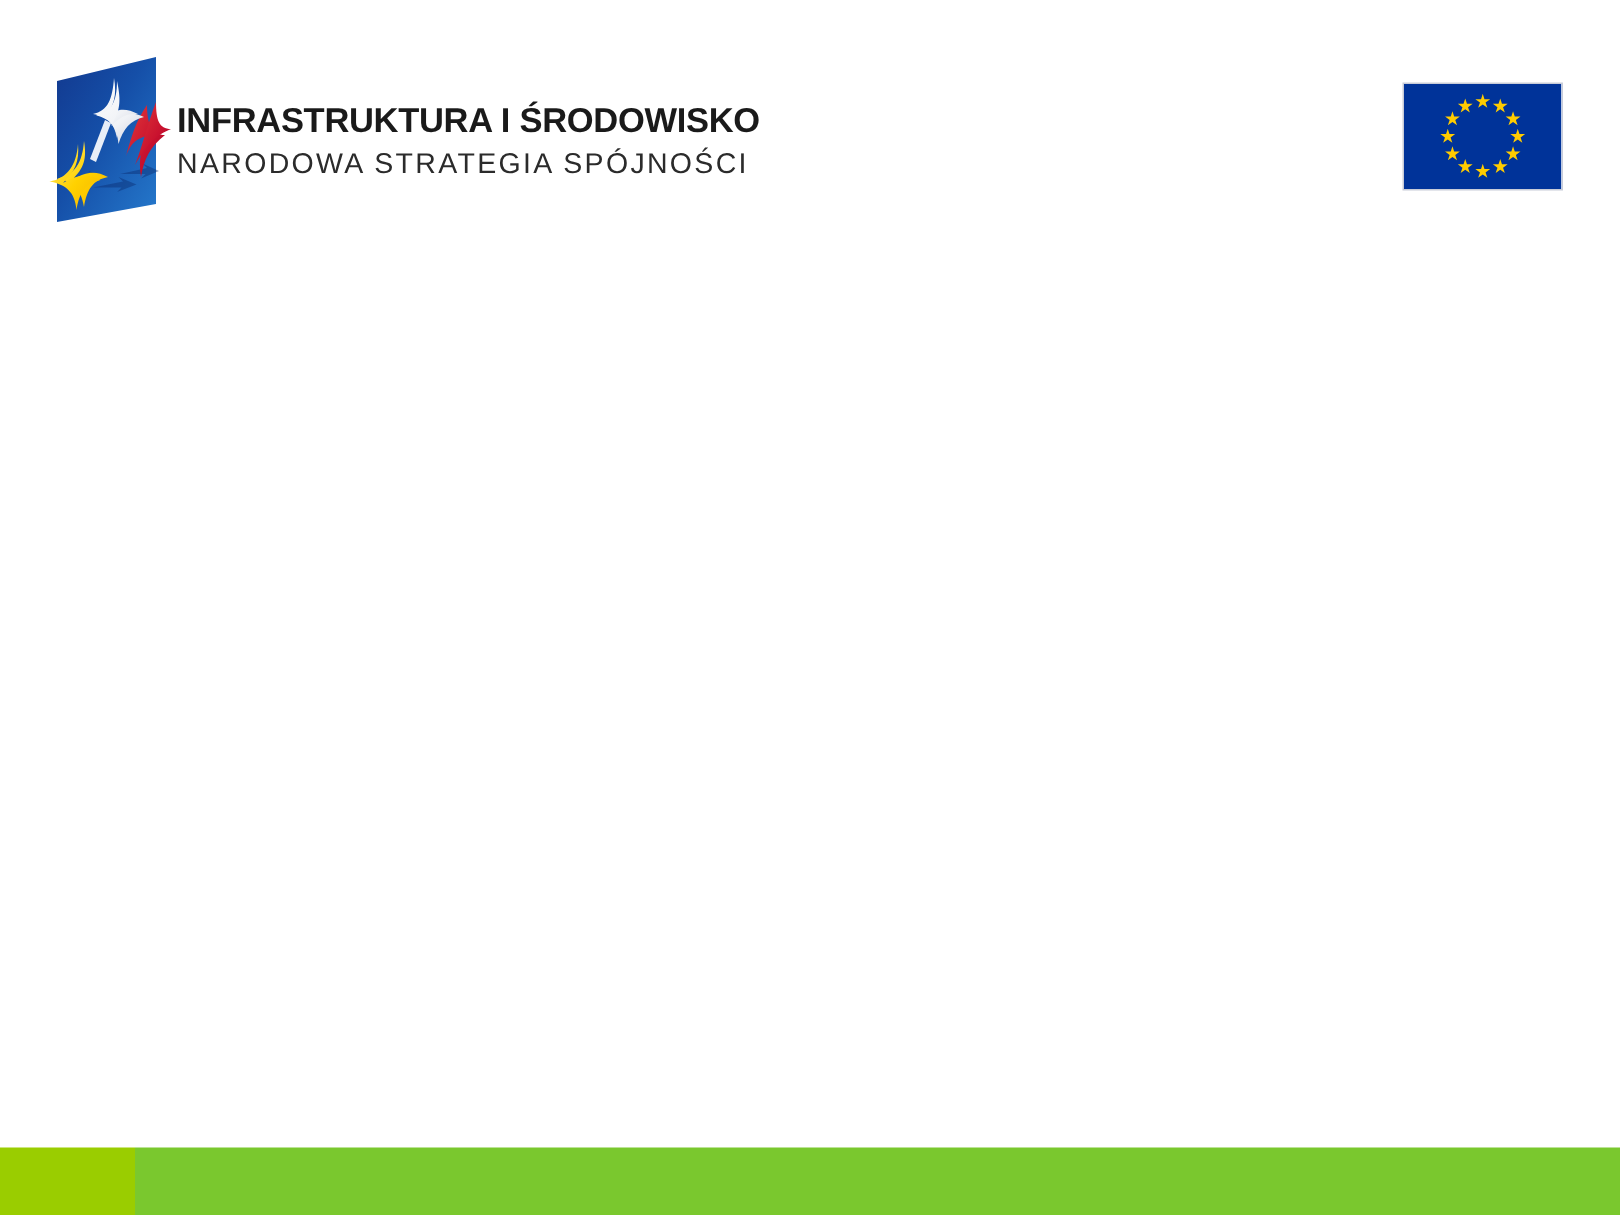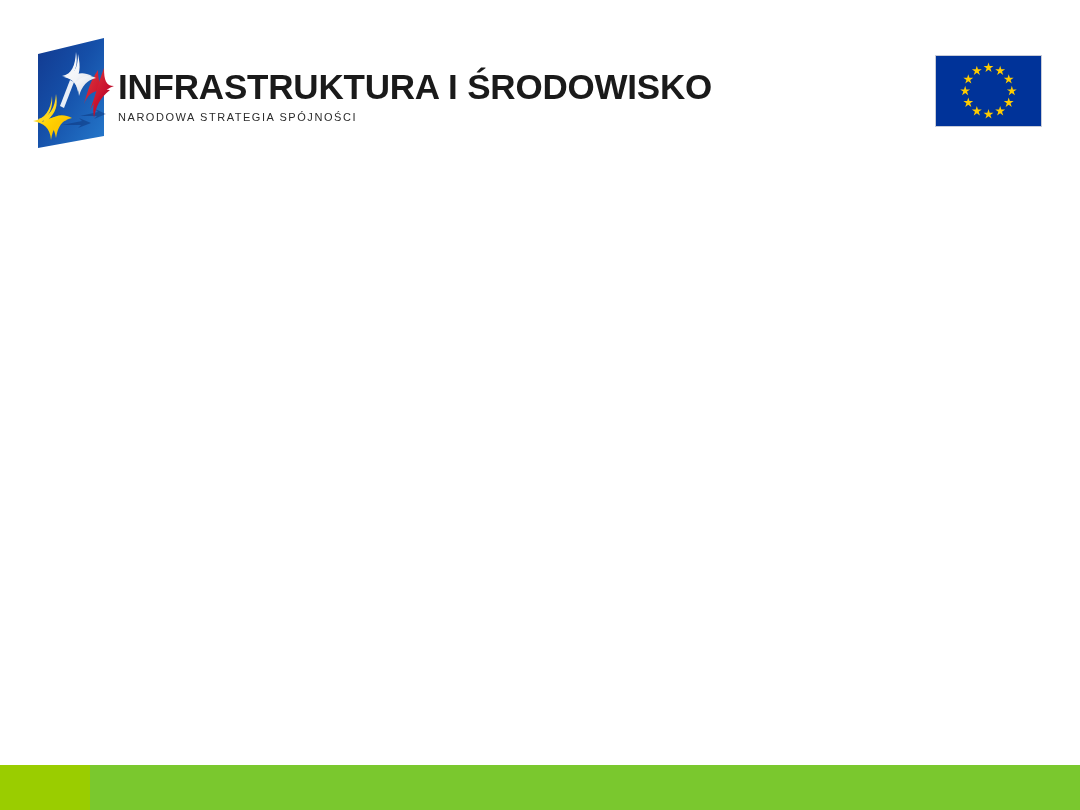--- a/index.html
+++ b/index.html
@@ -42,30 +42,30 @@
     height: 118px;
   }
   .logo-text-block {
     position: absolute;
     left: 92px;
     top: 37px;
     width: 470px;
   }
   .logo-title {
     font-family: "Liberation Sans", sans-serif;
-    font-size: 35px;
+    font-size: 23px;
     font-weight: 600;
     letter-spacing: -0.2px;
     color: #1a1a1a;
     line-height: 1.0;
     white-space: nowrap;
   }
   .logo-subtitle {
     font-family: "Liberation Sans", sans-serif;
-    font-size: 11px;
+    font-size: 19px;
     font-weight: 400;
     letter-spacing: 1.55px;
     color: #2b2b2b;
     line-height: 1.0;
     margin-top: 8px;
     white-space: nowrap;
   }
 
   
   .eu-flag {

